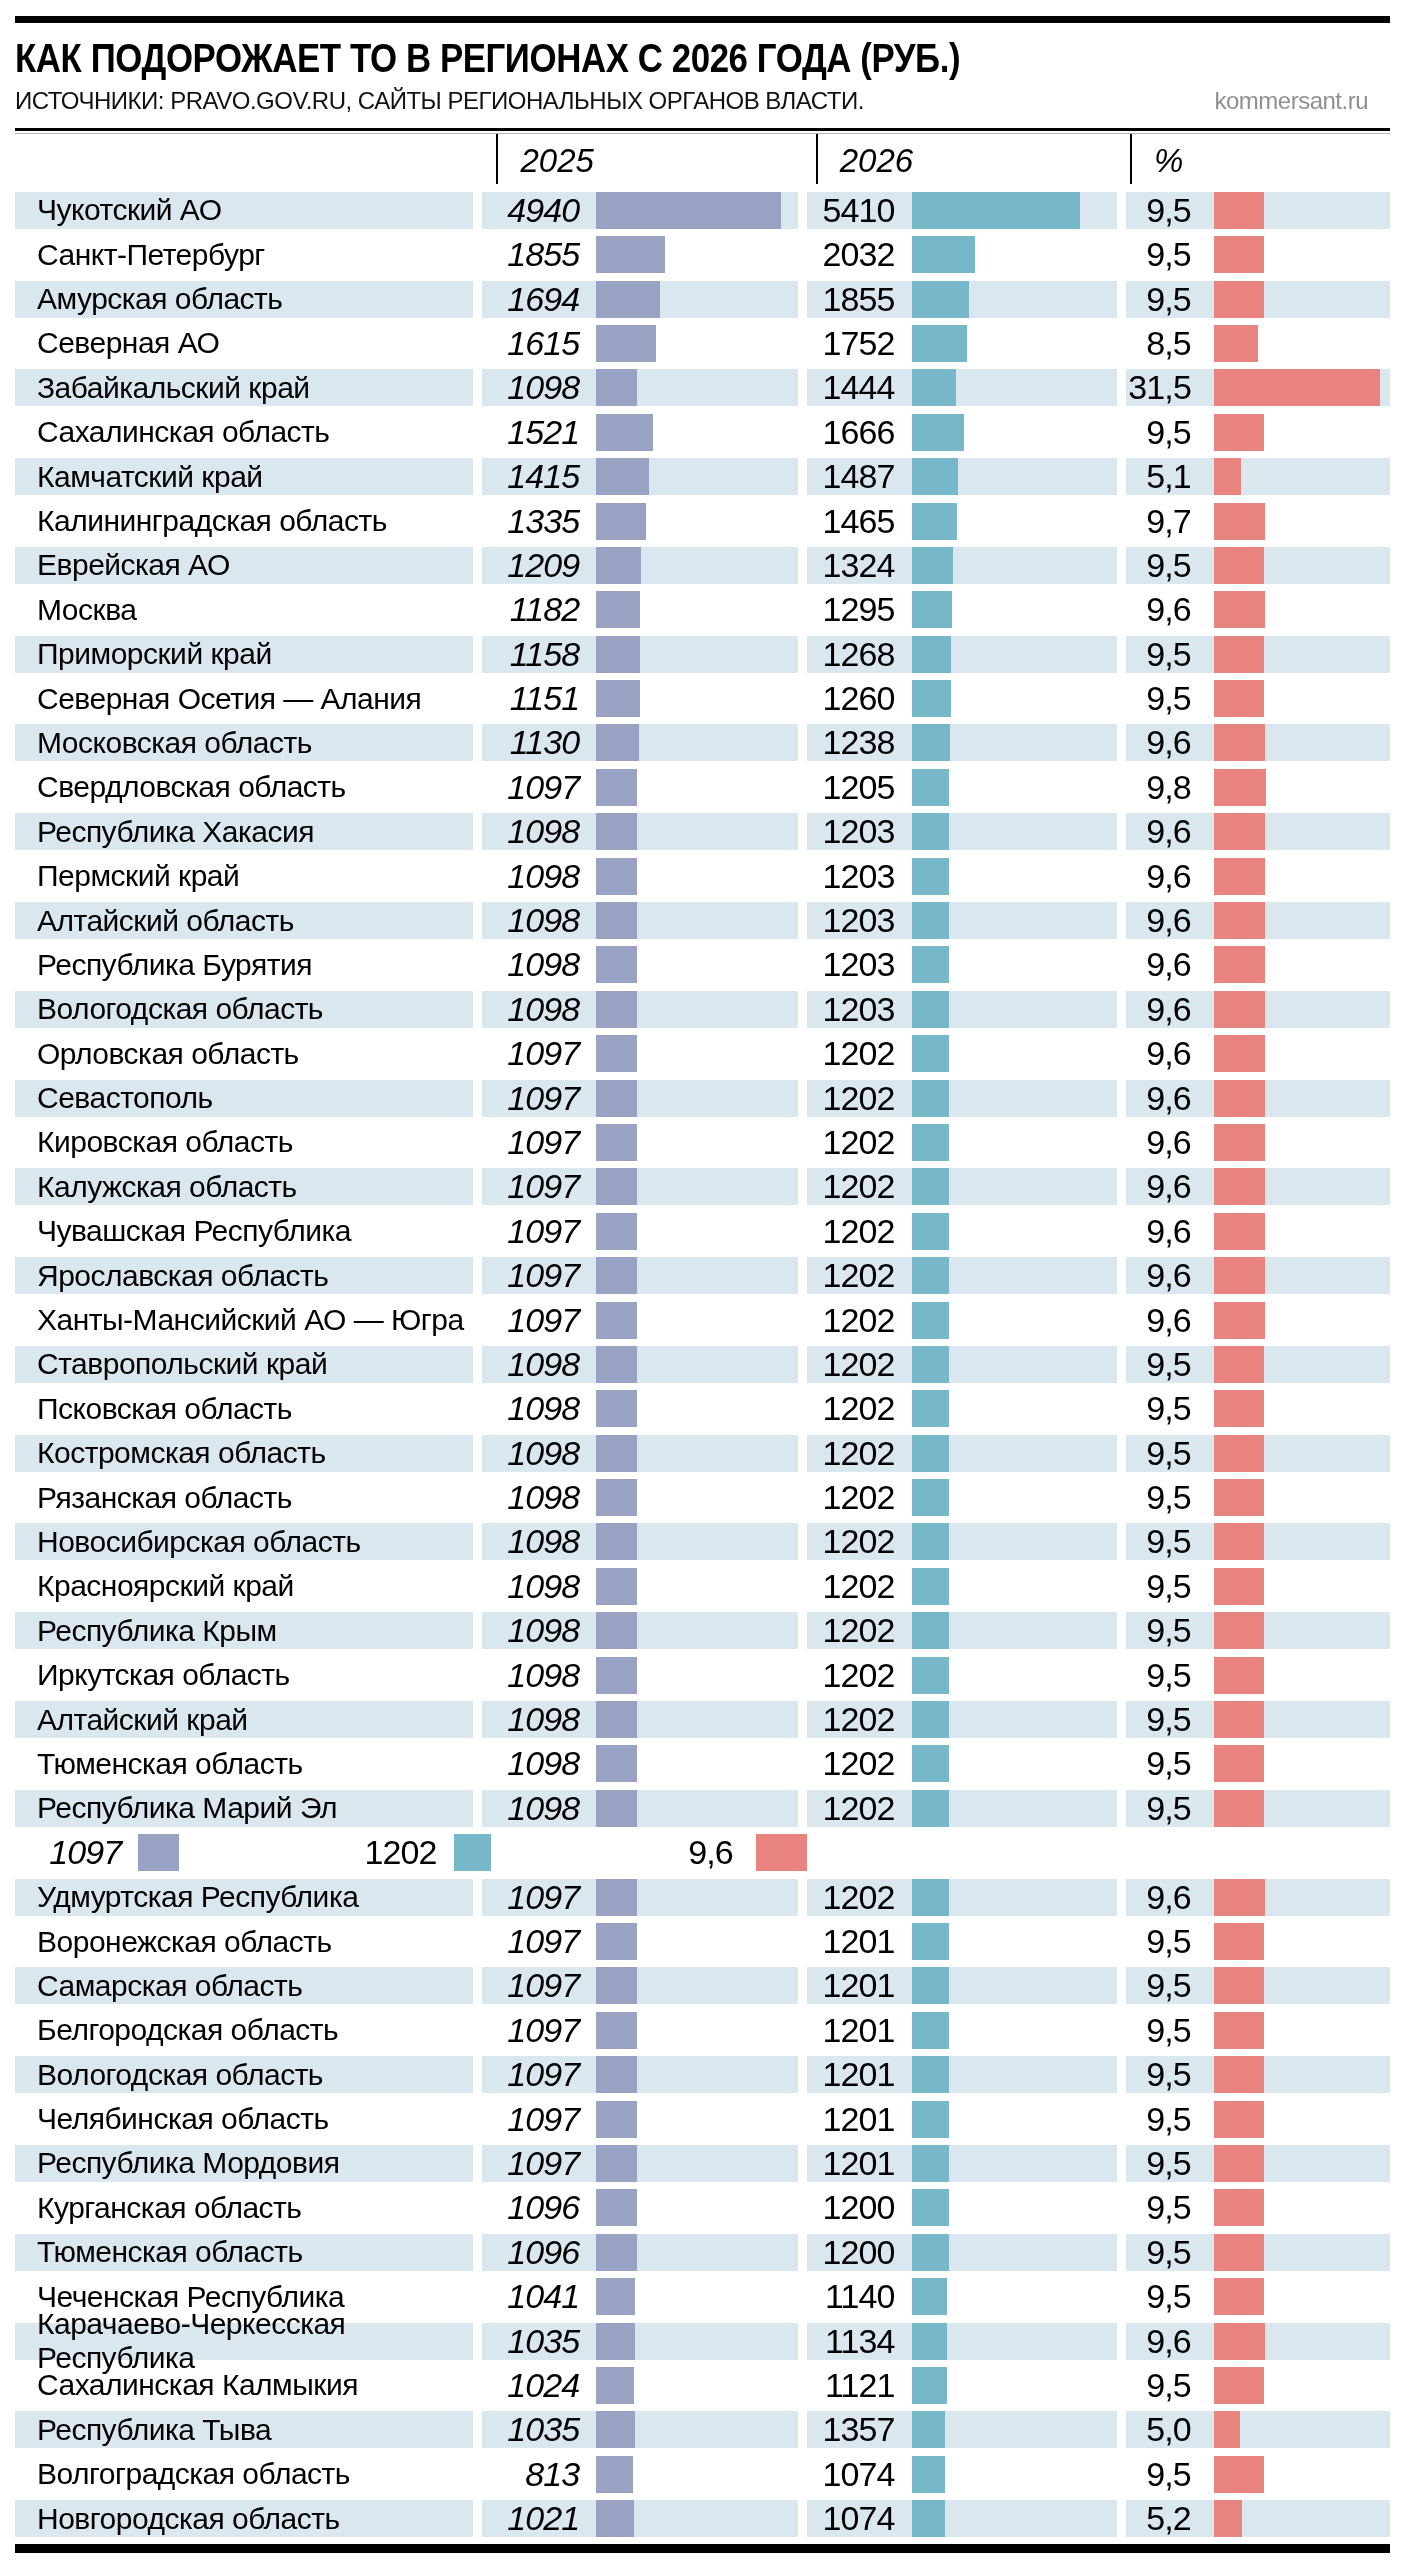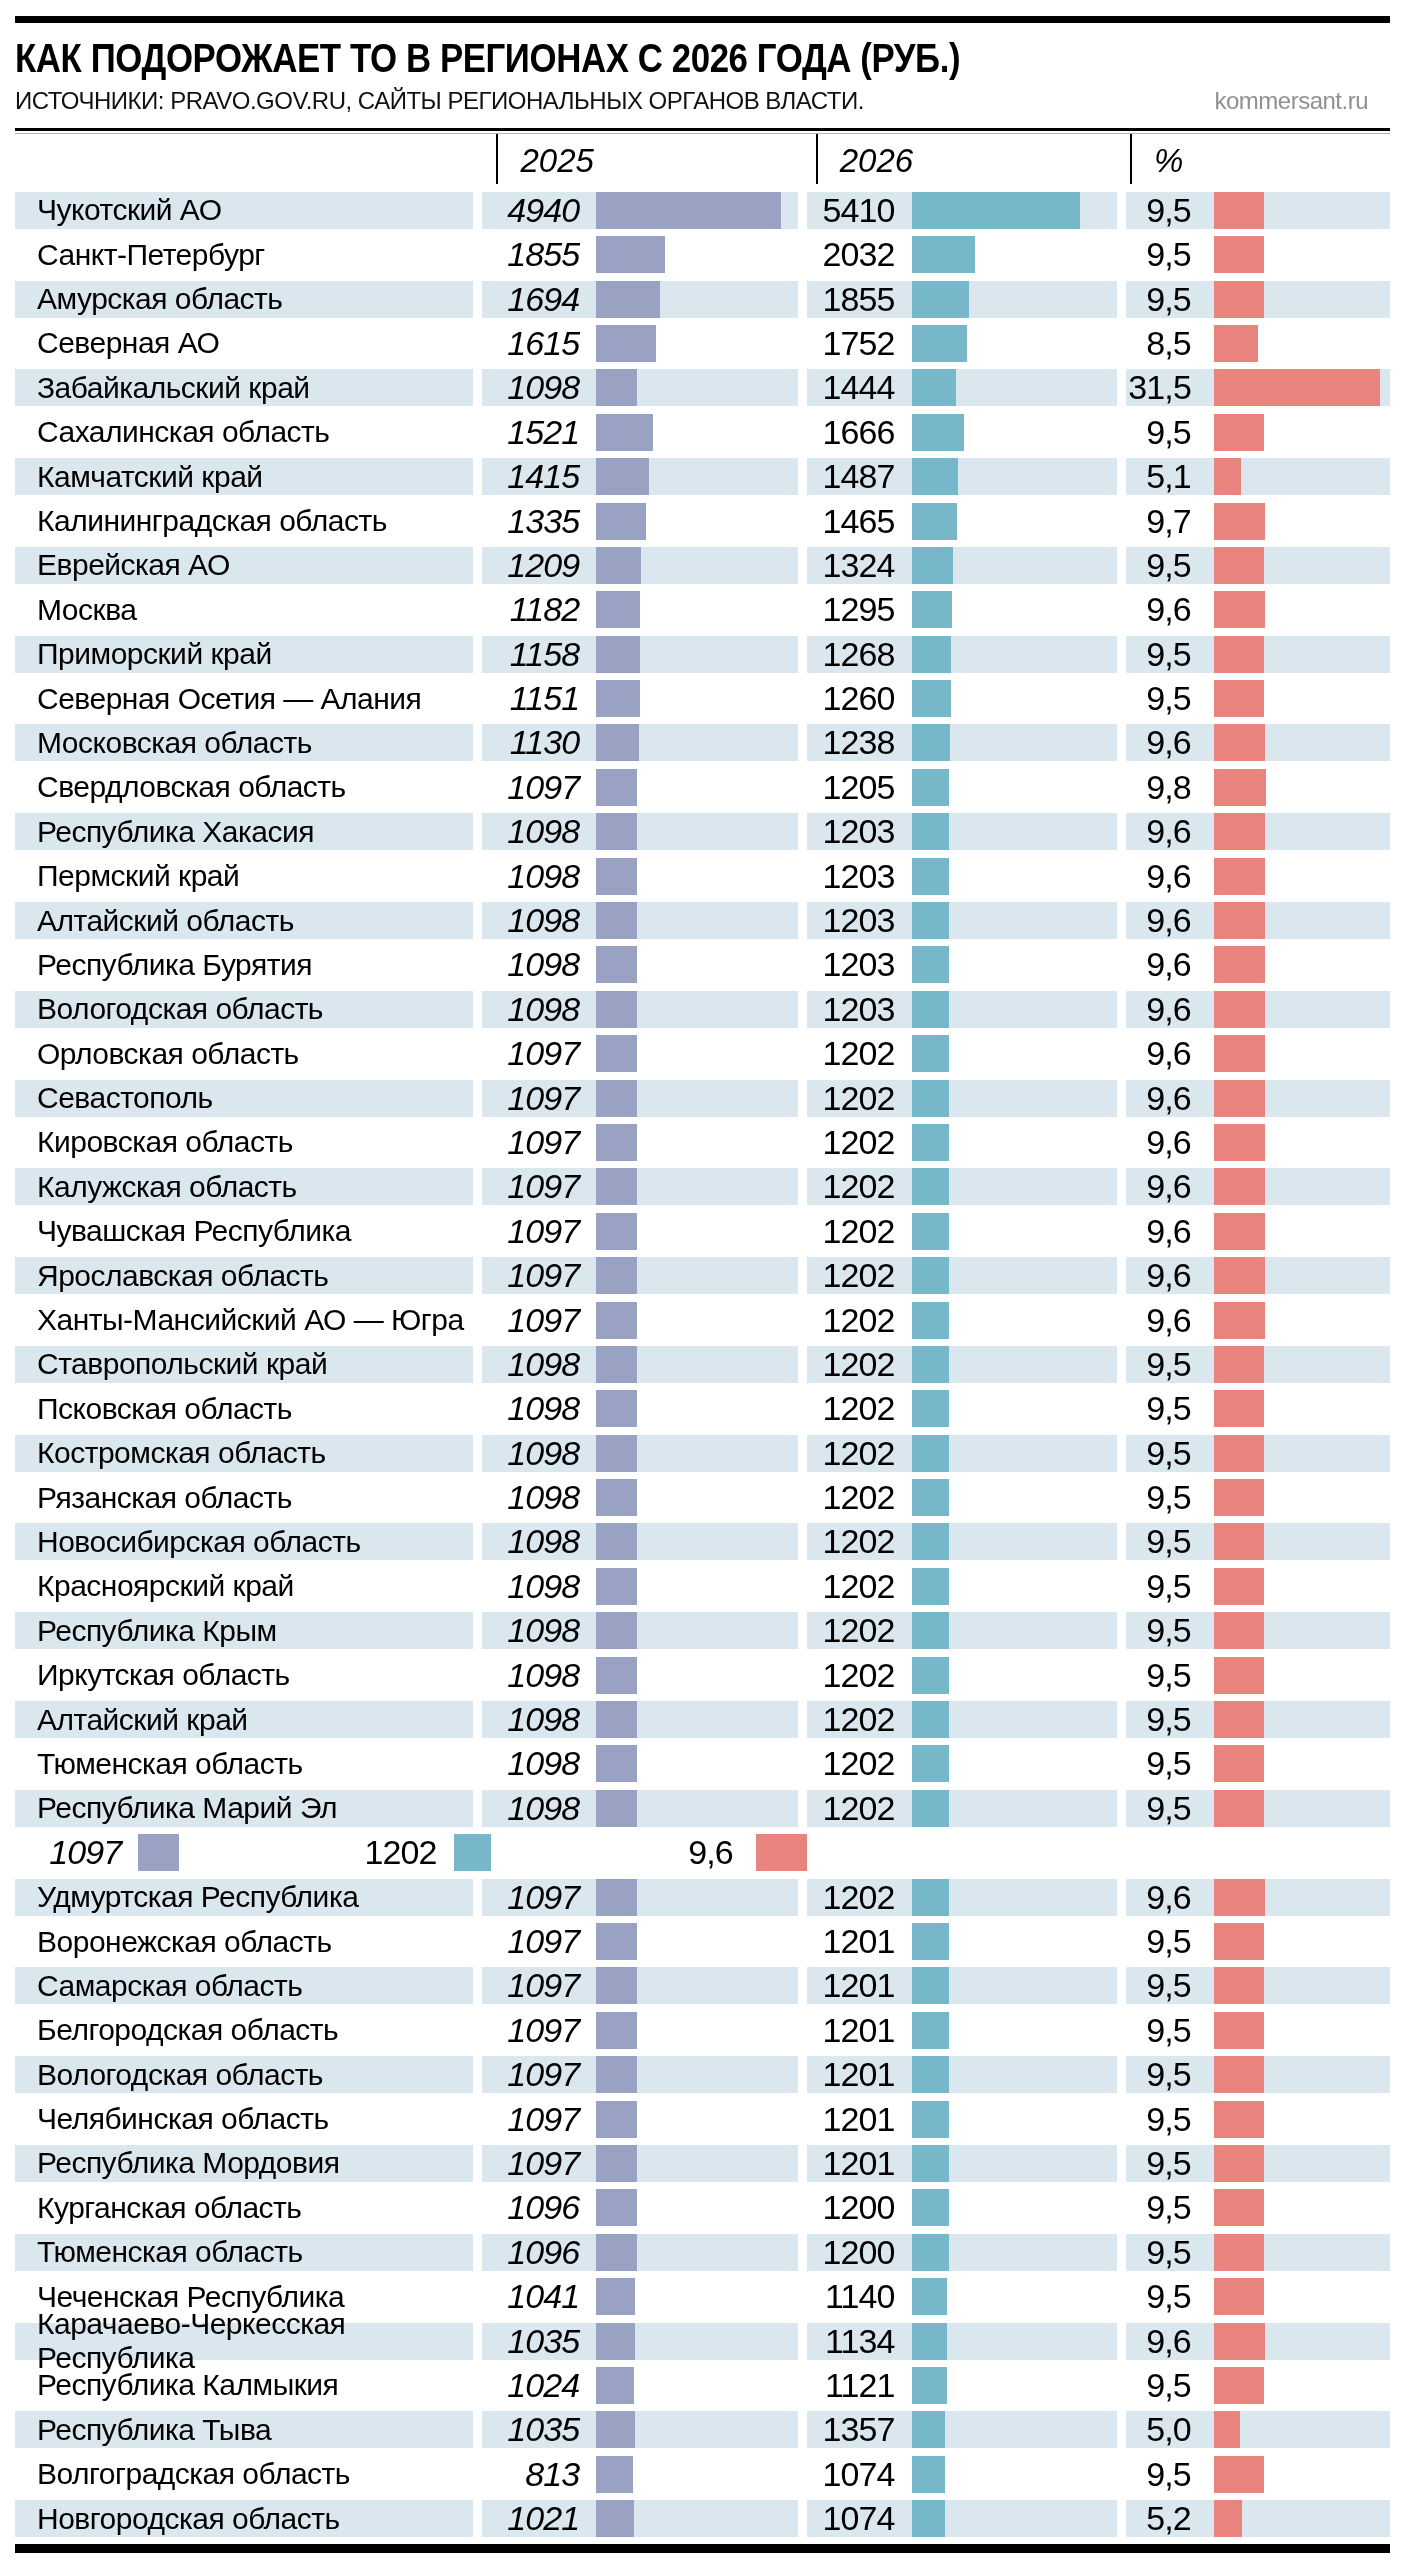--- a/index.html
+++ b/index.html
@@ -968,21 +968,21 @@
           <span class="val v2026">1134</span>
           <span class="bar b2026" style="width: 35px;"></span>
         </div>
         <div class="gap10"></div>
         <div class="cell cell-pct">
           <span class="val vpct">9,6</span>
           <span class="bar bpct" style="width: 51px;"></span>
         </div>
       </div>
       <div class="row">
-        <div class="cell cell-region">Республика Калмыкия</div>
+        <div class="cell cell-region">Сахалинская Калмыкия</div>
         <div class="gap10"></div>
         <div class="cell cell-2025">
           <span class="val v2025">1024</span>
           <span class="bar b2025" style="width: 38px;"></span>
         </div>
         <div class="gap9"></div>
         <div class="cell cell-2026">
           <span class="val v2026">1121</span>
           <span class="bar b2026" style="width: 35px;"></span>
         </div>

